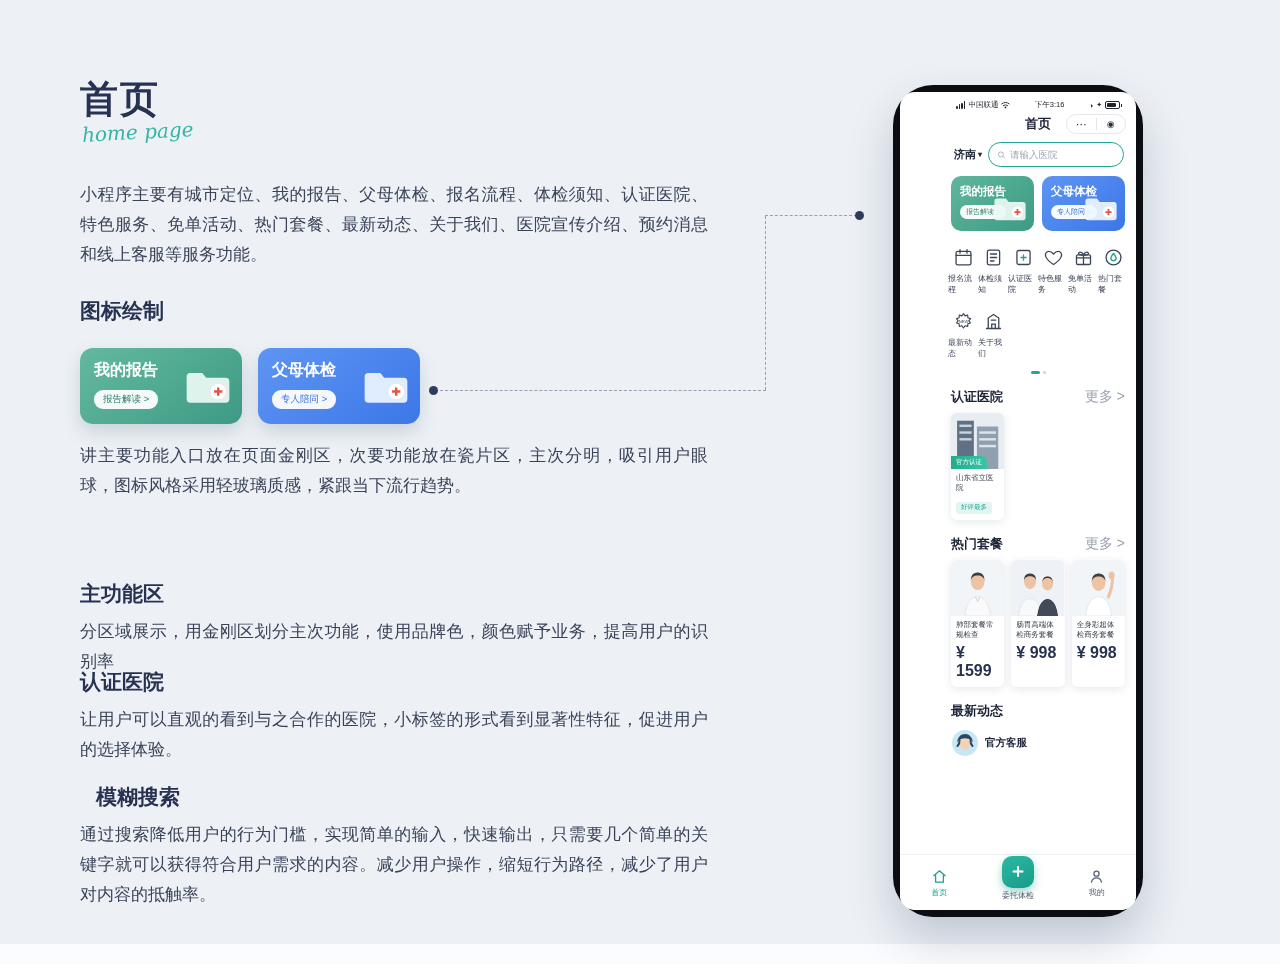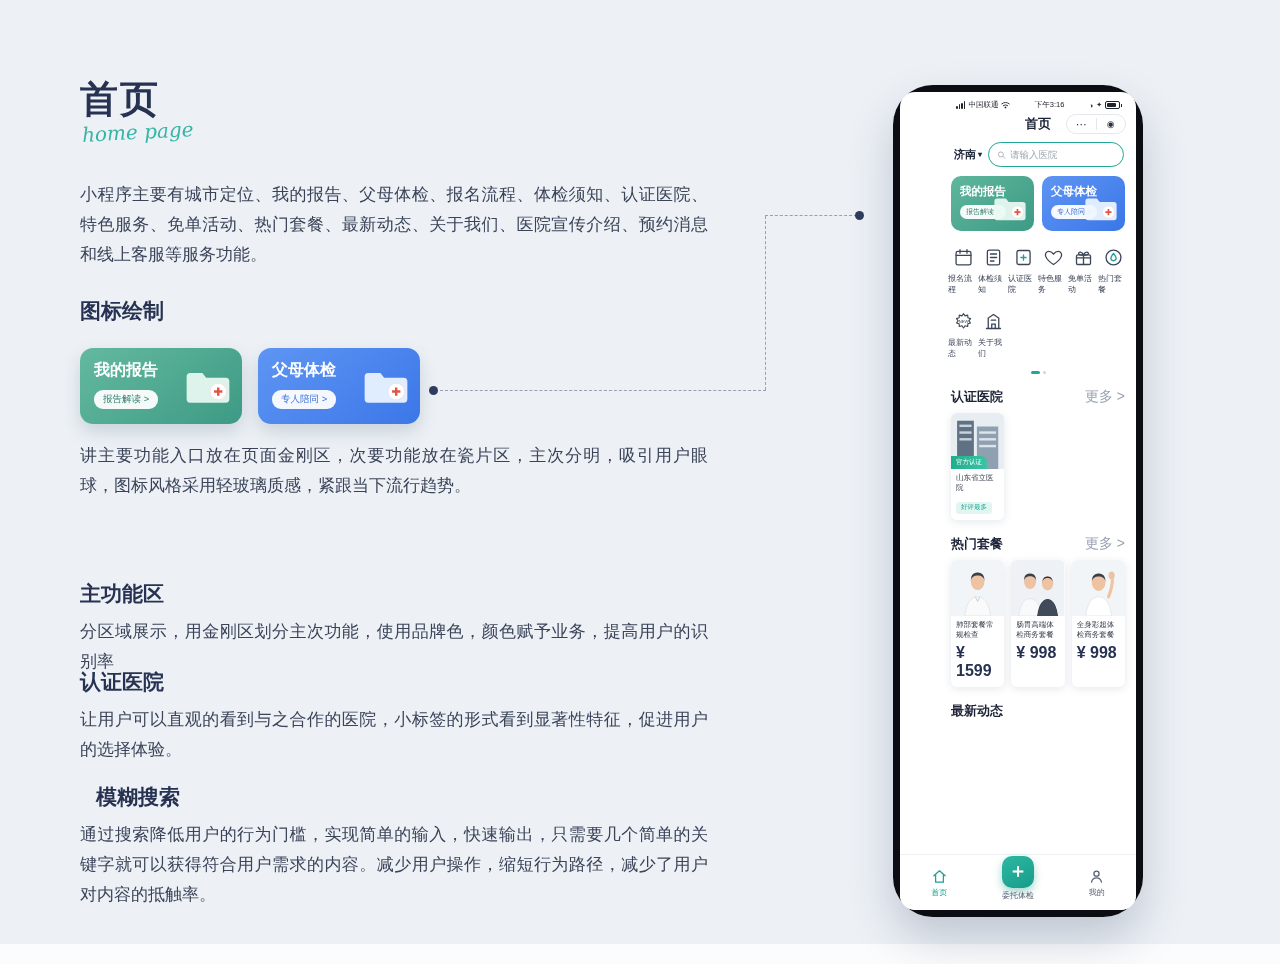--- a/index.html
+++ b/index.html
@@ -385,20 +385,29 @@
             </svg>
         </div>
         <div class="hname">全身彩超体检商务套餐</div>
         <div class="price">¥ 998</div>
       </div>
     </div>
 
     <div class="sechead mt2">
       <span class="st">最新动态</span>
     </div>
+    <div class="service-row">
+      <svg width="26" height="26" viewBox="0 0 26 26">
+          <circle cx="13" cy="13" r="13" fill="#c8e7f6"></circle>
+          <path d="M5 14c0-7 4-10 8-10s8 3 8 10c0-4-3.5-5.5-8-5.5S5 10 5 14z" fill="#2f4660"></path>
+          <circle cx="13" cy="14" r="5.5" fill="#f4d3b5"></circle>
+          <path d="M5.5 16a8 8 0 0 0 2-6M20.5 16a8 8 0 0 1-2-6" stroke="#2f4660" stroke-width="2" fill="none" stroke-linecap="round"></path>
+        </svg>
+      <span class="service-name">官方客服</span>
+    </div>
 
     <div class="tabbar">
       <div class="tab active">
         <svg width="17" height="17" viewBox="0 0 24 24" fill="none" stroke="#1ba394" stroke-width="1.8" stroke-linecap="round" stroke-linejoin="round">
             <path d="M4 11l8-7 8 7"></path>
             <path d="M6.5 9.5V20h11V9.5"></path>
           </svg>
         <span class="tl">首页</span>
       </div>
       <div class="tab plain">

